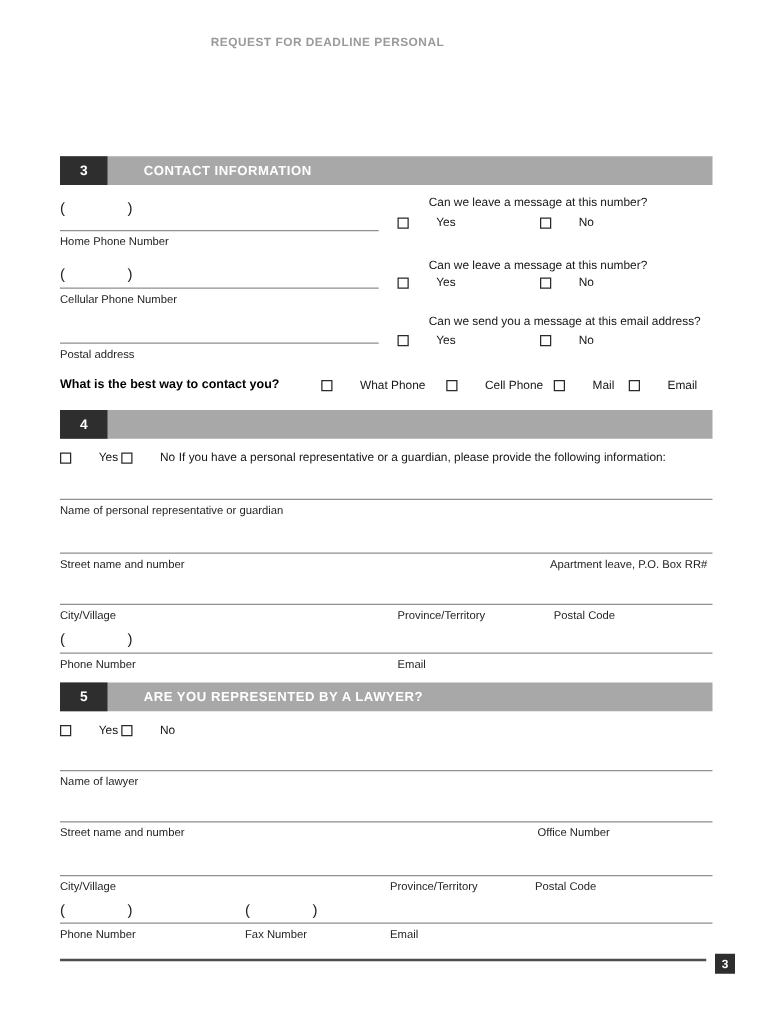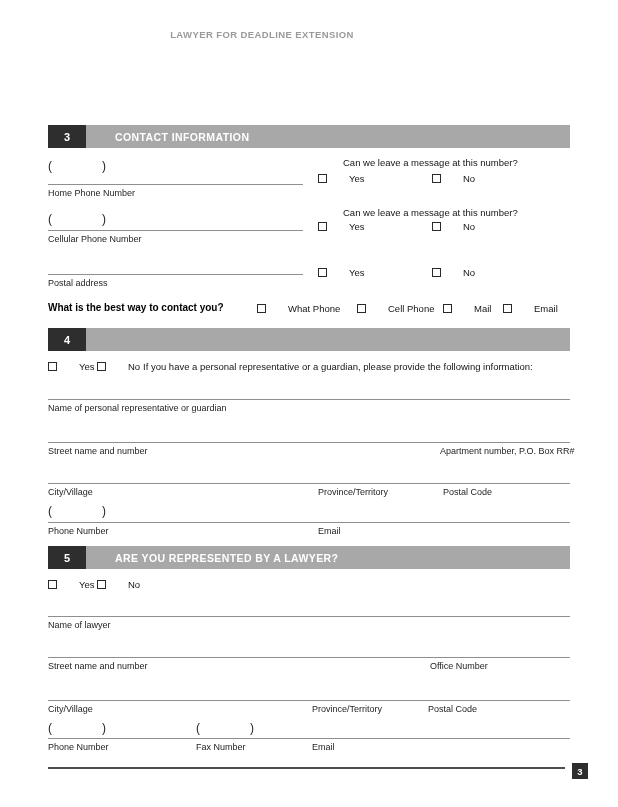--- a/index.html
+++ b/index.html
@@ -44,21 +44,21 @@
     position:absolute; left:572px; top:763px; width:16px; height:16px;
     background:var(--number-bg,#2e2e2e); color:#ffffff; font-size:9.5px; font-weight:700;
     display:flex; align-items:center; justify-content:center;
   }
 </style>
 </head>
 <body>
 
 <div class="page">
 
-  <div class="doc-title">LAWYER FOR DEADLINE EXTENSION</div>
+  <div class="doc-title">REQUEST FOR DEADLINE PERSONAL</div>
 
   <div class="bar" style="top:125px">
     <div class="bar-num">3</div>
     <div class="bar-title">CONTACT INFORMATION</div>
   </div>
 
   <div class="parens" style="left:48px;top:159px">
     <span>(</span>
     <span>)</span>
   </div>
@@ -83,20 +83,21 @@
     <span class="cb"></span>
     <span>No</span>
   </div>
   <div class="parens" style="left:48px;top:212px">
     <span>(</span>
     <span>)</span>
   </div>
   <div class="line" style="left:48px;top:230px;width:255px"></div>
   <div class="lab" style="left:48px;top:234px">Cellular Phone Number</div>
 
+  <div class="q" style="left:318px;top:252px">Can we send you a message at this email address?</div>
   <div class="opt" style="left:318px;top:267px">
     <span class="cb"></span>
     <span>Yes</span>
   </div>
   <div class="opt" style="left:432px;top:267px">
     <span class="cb"></span>
     <span>No</span>
   </div>
   <div class="line" style="left:48px;top:274px;width:255px"></div>
   <div class="lab" style="left:48px;top:278px">Postal address</div>
@@ -130,21 +131,21 @@
     <span class="cb"></span>
     <span>No</span>
   </div>
   <div class="instr" style="left:143px;top:361px">If you have a personal representative or a guardian, please provide the following information:</div>
 
   <div class="line" style="left:48px;top:399px;width:522px"></div>
   <div class="lab" style="left:48px;top:403px">Name of personal representative or guardian</div>
 
   <div class="line" style="left:48px;top:442px;width:522px"></div>
   <div class="lab" style="left:48px;top:446px">Street name and number</div>
-  <div class="lab" style="left:440px;top:446px">Apartment number, P.O. Box RR#</div>
+  <div class="lab" style="left:440px;top:446px">Apartment leave, P.O. Box RR#</div>
 
   <div class="line" style="left:48px;top:483px;width:522px"></div>
   <div class="lab" style="left:48px;top:487px">City/Village</div>
   <div class="lab" style="left:318px;top:487px">Province/Territory</div>
   <div class="lab" style="left:443px;top:487px">Postal Code</div>
 
   <div class="parens" style="left:48px;top:504px">
     <span>(</span>
     <span>)</span>
   </div>

